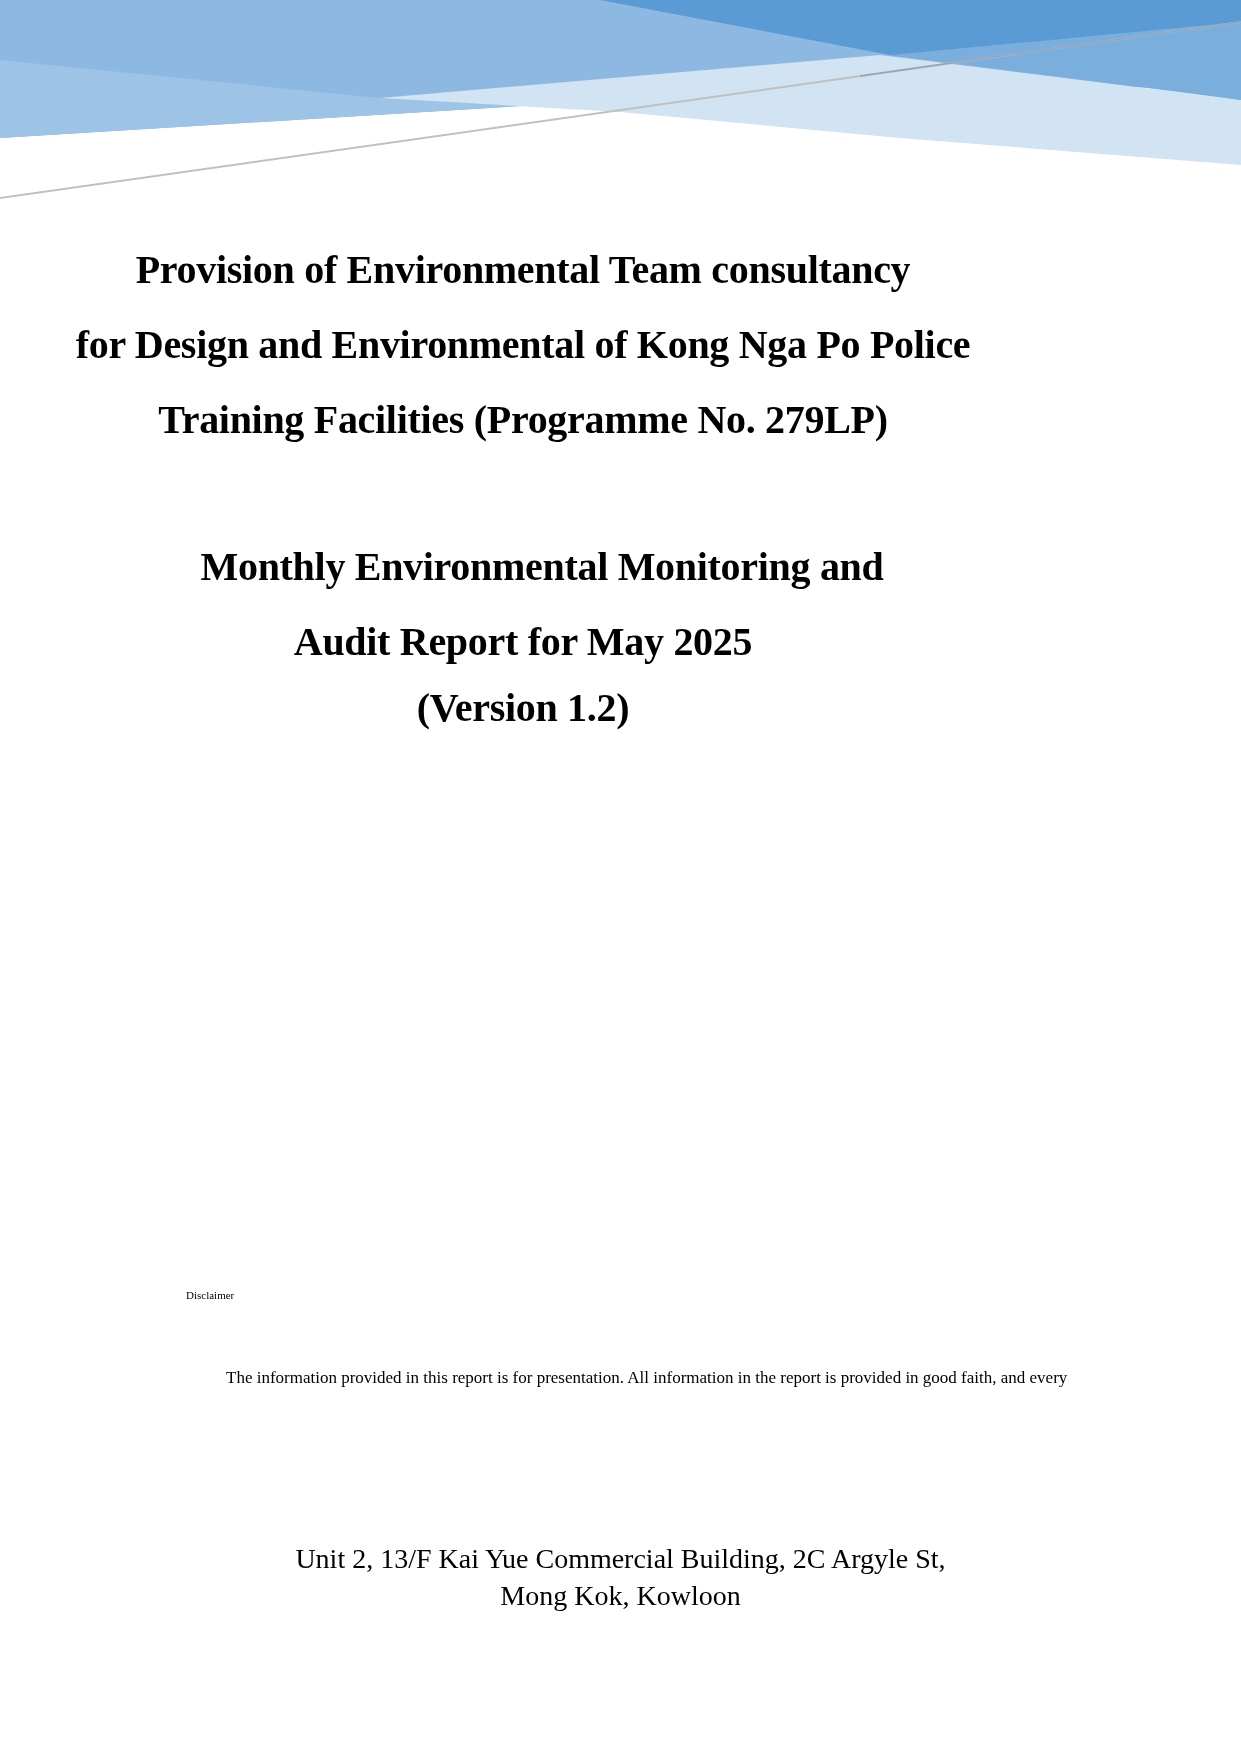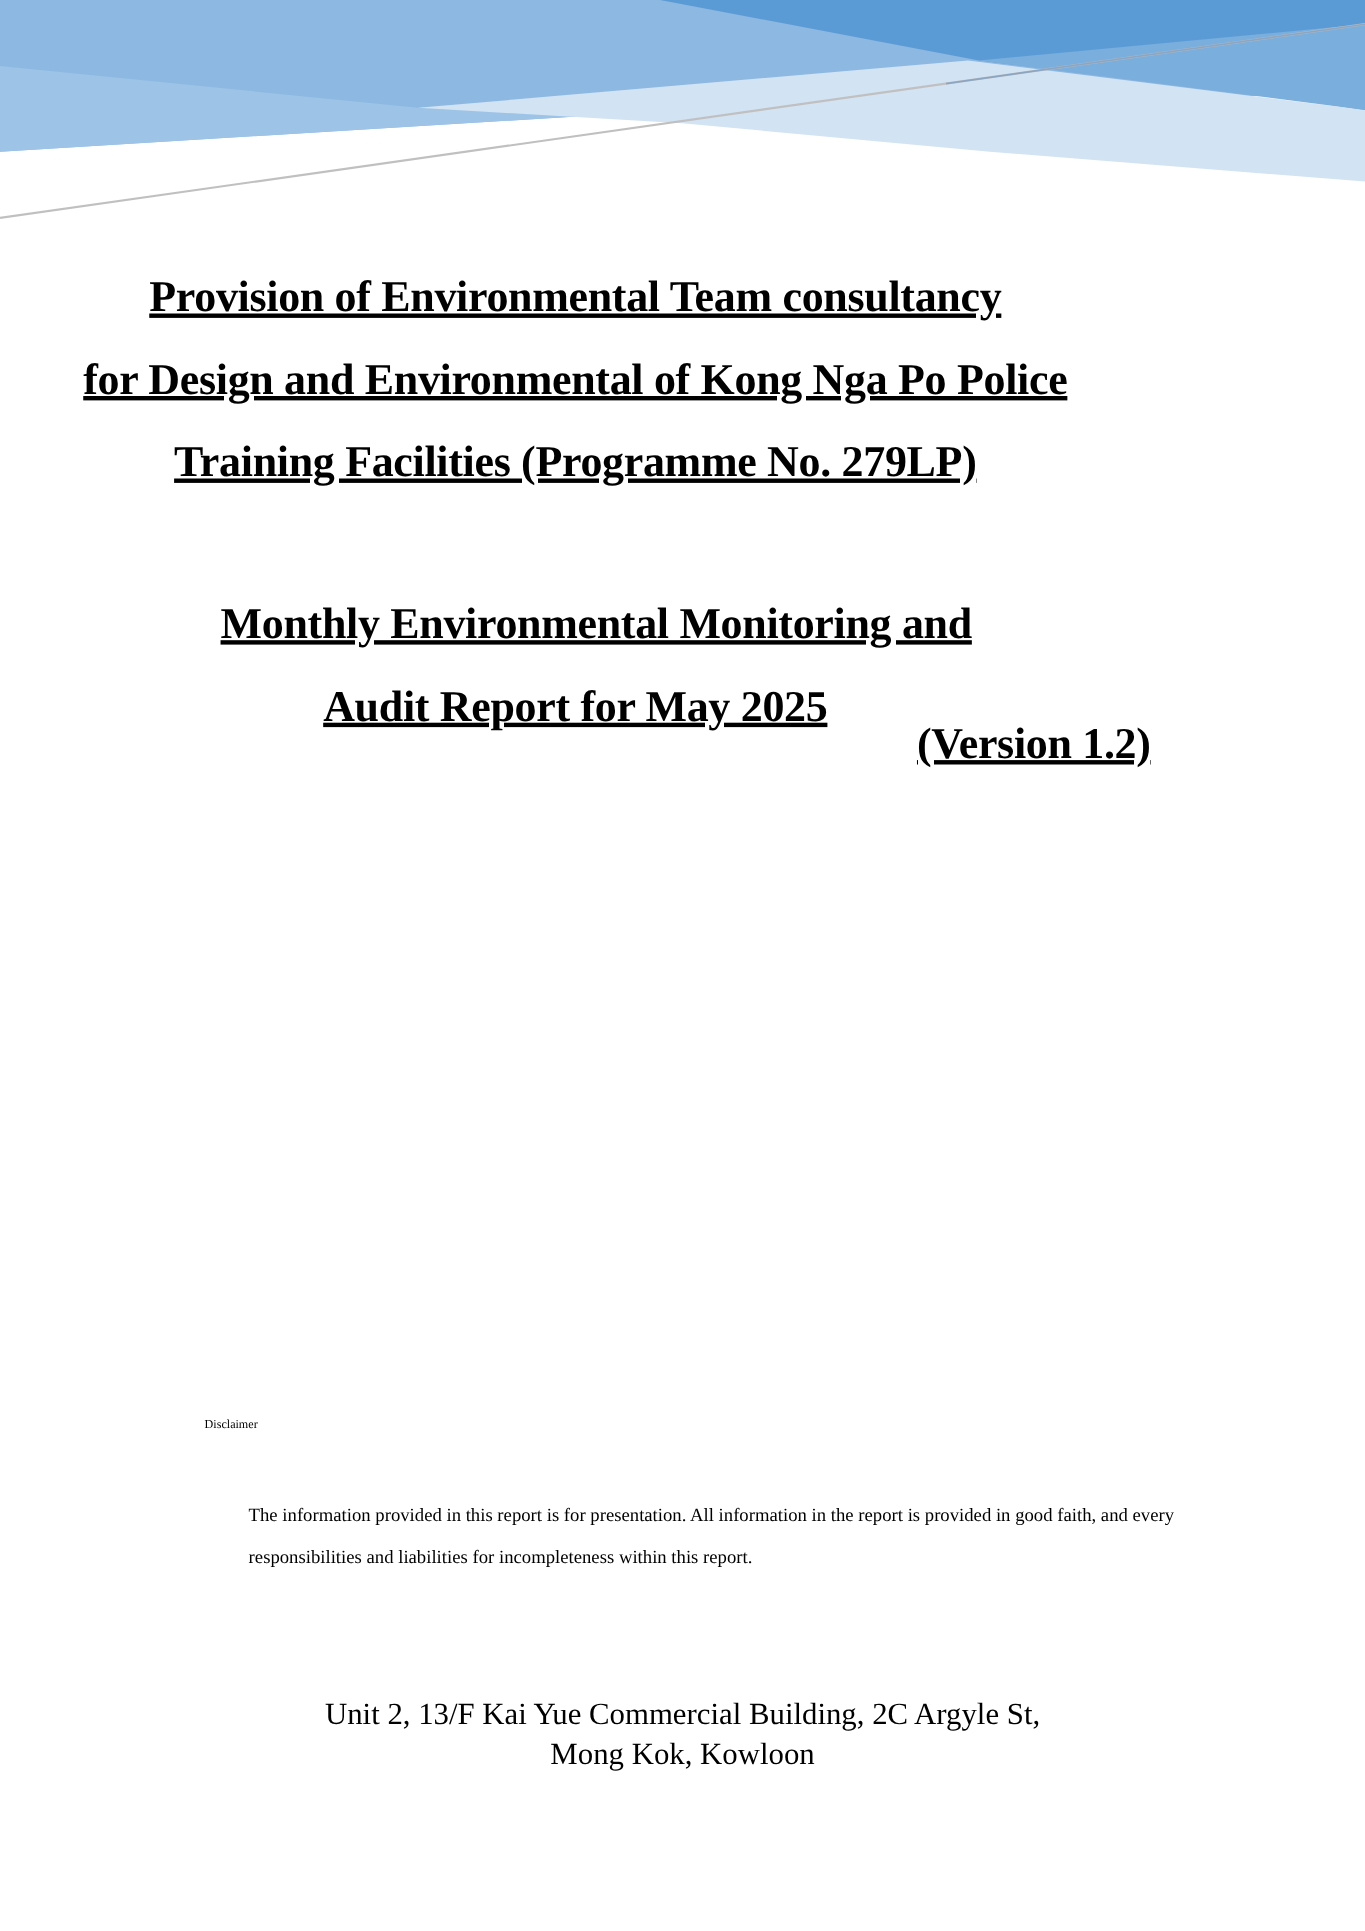--- a/index.html
+++ b/index.html
@@ -30,21 +30,20 @@
       font-weight: bold;
       font-size: 40px;
       letter-spacing: -0.3px;
     }
     .title-line {
       position: absolute;
       left: 0;
       width: 1046px;
       text-align: center;
       white-space: nowrap;
-      text-decoration: underline;
     }
     .disclaimer-heading {
       position: absolute;
       left: 186px;
       top: 1289px;
       font-size: 11px;
       white-space: nowrap;
     }
     .disclaimer-body {
       position: absolute;
@@ -96,25 +95,24 @@
 
 <div class="title-block">
   <div class="title-line" style="top:246px;">Provision of Environmental Team consultancy</div>
   <div class="title-line" style="top:321px;">for Design and Environmental of Kong Nga Po Police</div>
   <div class="title-line" style="top:396px;">Training Facilities (Programme No. 279LP)</div>
 </div>
 
 <div class="title-block">
   <div class="title-line" style="top:543px;padding-left:19px;">Monthly Environmental Monitoring and</div>
   <div class="title-line" style="top:618px;">Audit Report for May 2025</div>
-  <div class="title-line" style="top:652px;text-align:right;">(Version 1.2)</div>
+  <div class="title-line" style="top:684px;">(Version 1.2)</div>
 </div>
 
 <div class="disclaimer-heading">Disclaimer</div>
 <div class="disclaimer-body">
   <span class="dline">The information provided in this report is for presentation. All information in the report is provided in good faith, and every</span>
-  <span class="dline">responsibilities and liabilities for incompleteness within this report.</span>
 </div>
 
 <div class="footer">
   <div class="addr">Unit 2, 13/F Kai Yue Commercial Building, 2C Argyle St,</div>
   <div class="addr">Mong Kok, Kowloon</div>
 </div>
 
 </body></html>

